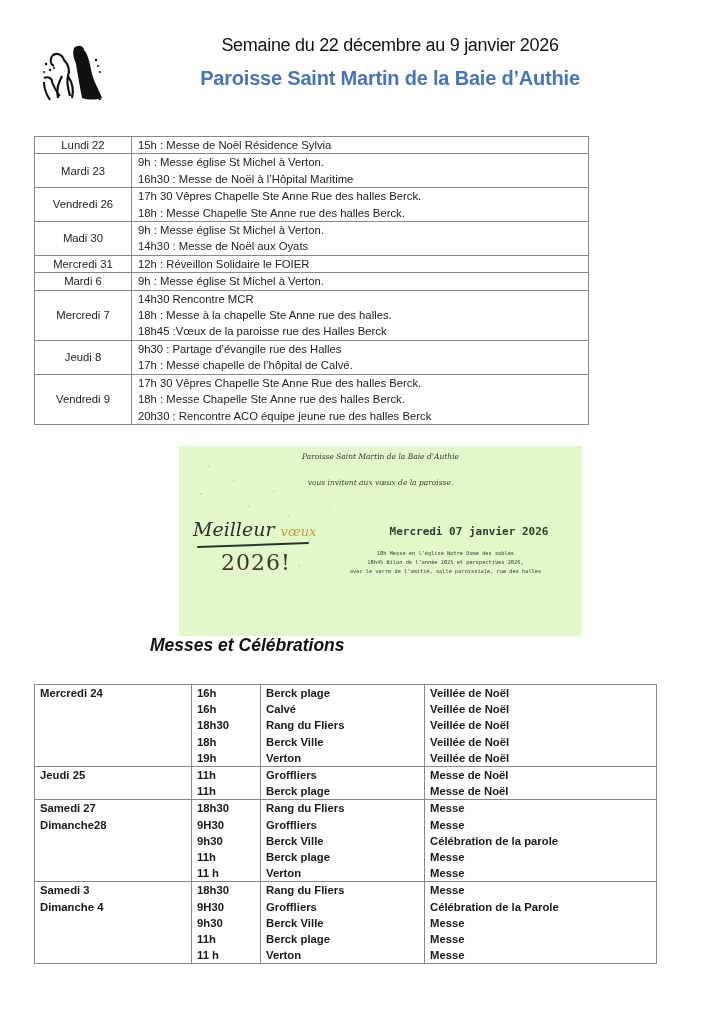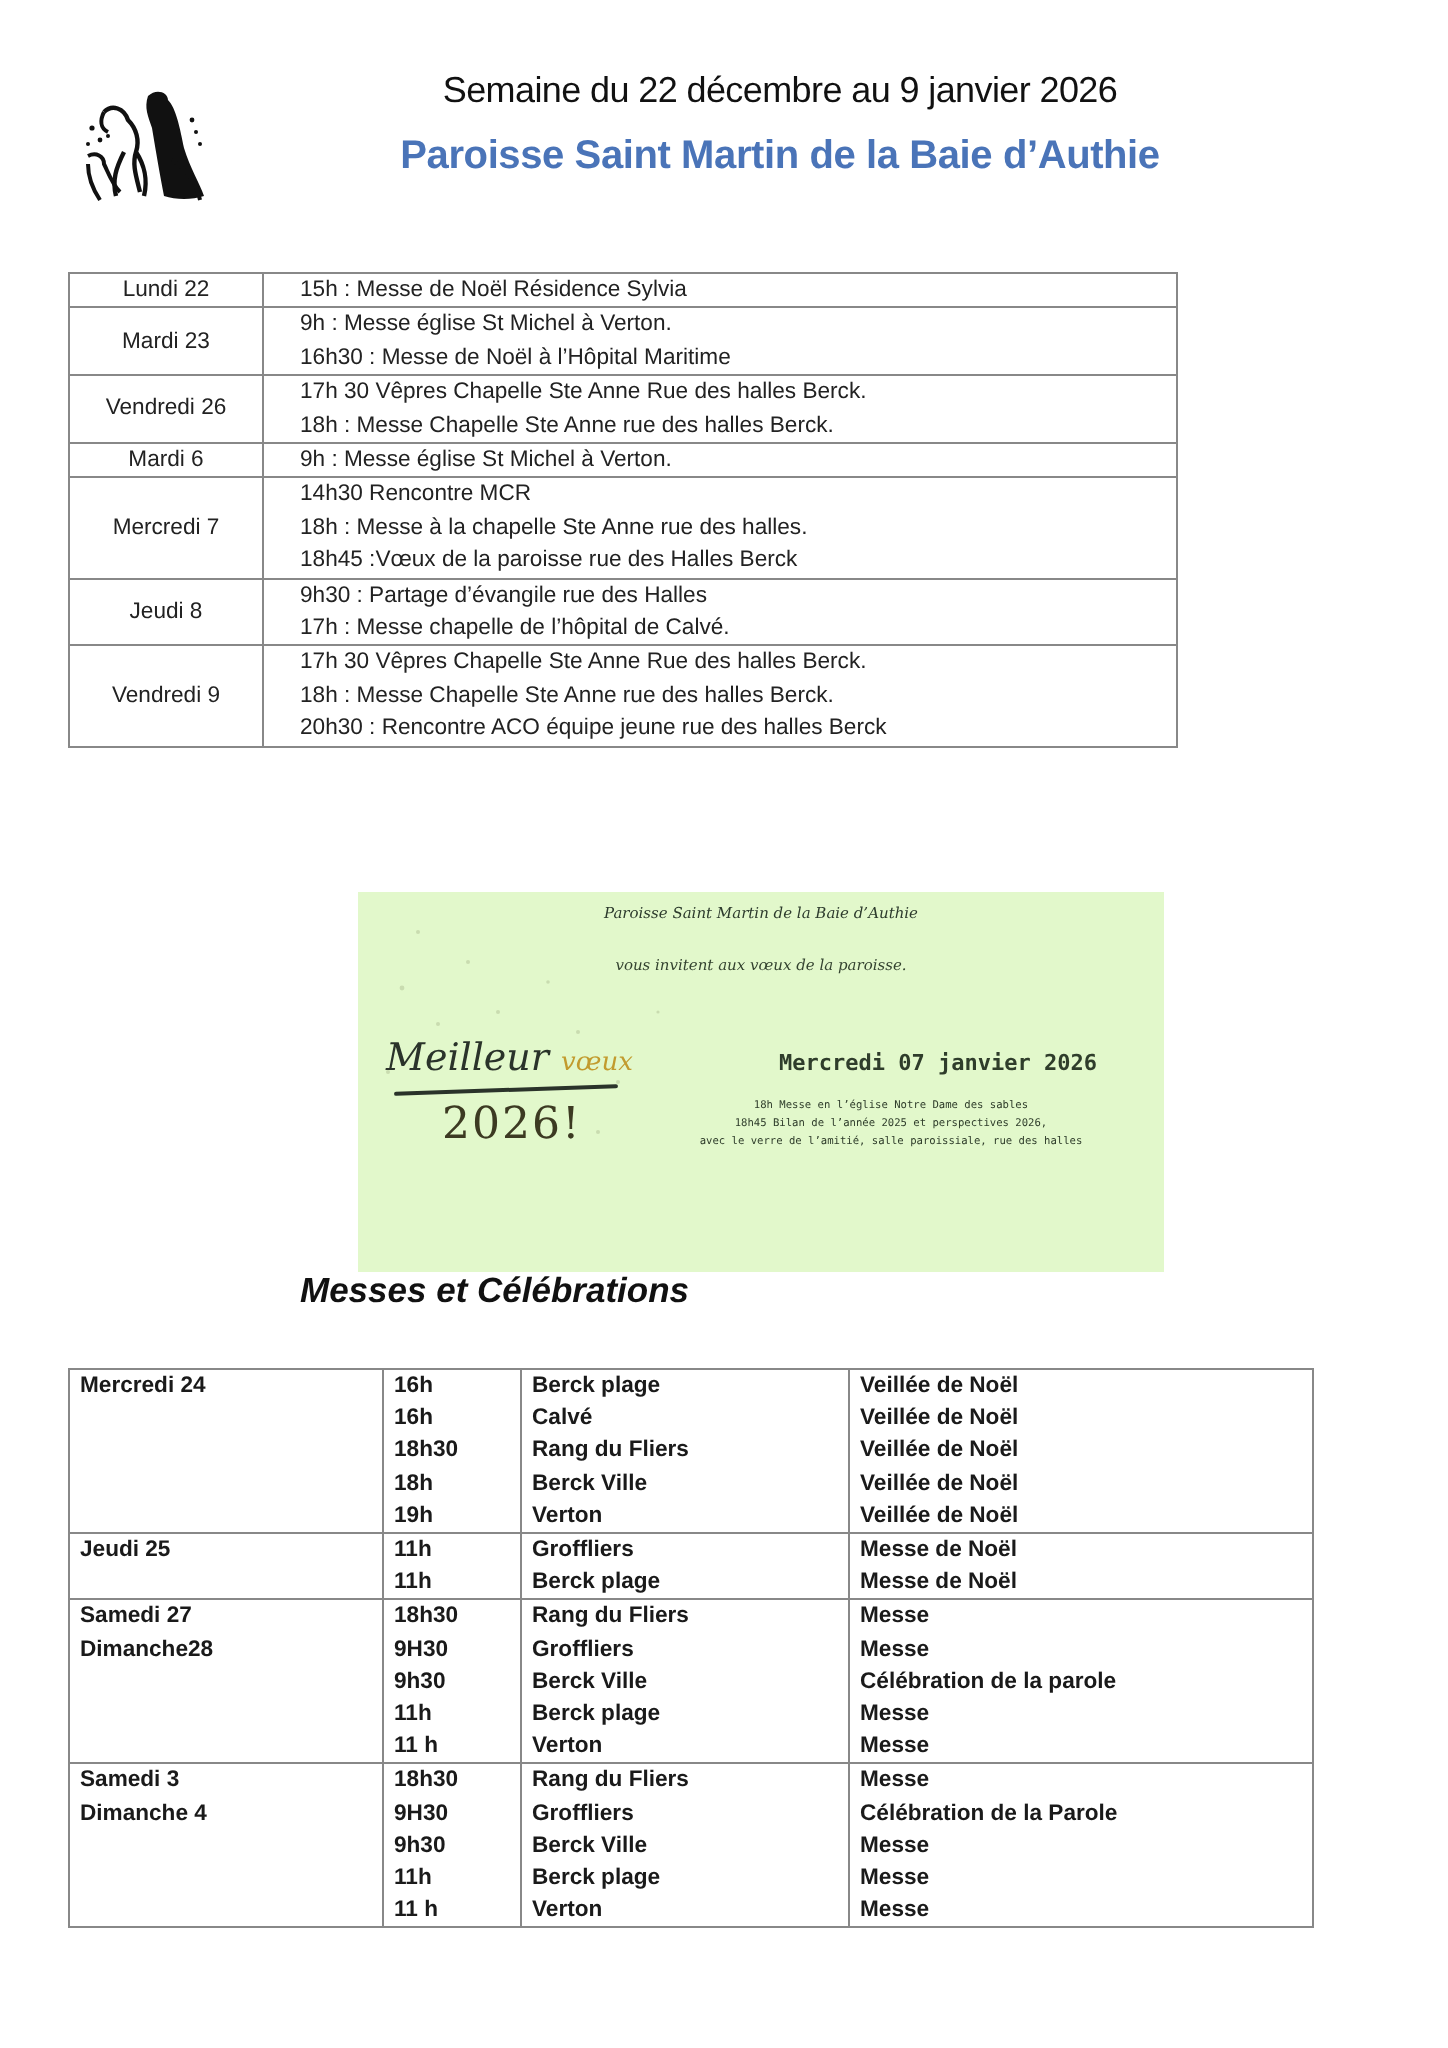--- a/index.html
+++ b/index.html
@@ -6,21 +6,21 @@
     body { width: 724px; height: 1024px; position: relative; overflow: hidden; font-family: "Liberation Sans", sans-serif; color: #111; }
     .logo { position: absolute; left: 38px; top: 40px; width: 68px; height: 68px; }
     .title { position: absolute; left: 150px; top: 35px; width: 480px; text-align: center; font-size: 18px; color: #111; font-family: "Liberation Sans", sans-serif; letter-spacing: -0.3px; }
     .subtitle { position: absolute; left: 150px; top: 67px; width: 480px; text-align: center; font-size: 20px; font-weight: bold; color: #4a74b8; letter-spacing: -0.2px; }
 
     
     .t1 { position: absolute; left: 34px; top: 136px; width: 555px; border-collapse: collapse; font-size: 11.3px; color: #222; }
     .t1 td { border: 1px solid #888; padding: 0 4px; vertical-align: middle; line-height: 16.4px; }
     .t1 td.day { width: 88px; text-align: center; }
     .t1 td.ev { padding-left: 6px; }
-    .t1 .line { display: block; white-space: nowrap; margin-left: 12px; }
+    .t1 .line { display: block; white-space: nowrap; }
 
     
     .flyer { position: absolute; left: 179px; top: 446px; width: 403px; height: 190px; background: #e2f8cb; overflow: hidden; }
     .flyer .dots { position: absolute; inset: 0; }
     .fl-head { position: absolute; left: 0; width: 100%; top: 6px; text-align: center; font-family: "DejaVu Serif", serif; font-style: italic; font-size: 7.5px; color: #2c3a2c; }
     .fl-invite { position: absolute; left: 0; width: 100%; top: 29px; text-align: center; font-family: "DejaVu Serif", serif; font-style: italic; font-size: 7.5px; line-height: 15px; color: #33422f; }
     .fl-script { position: absolute; left: 14px; top: 72px; font-family: "DejaVu Serif", serif; font-style: italic; font-size: 19px; color: #2a332a; }
     .fl-script .gold { color: #c29b2e; font-size: 13px; }
     .fl-underline { position: absolute; left: 18px; top: 98px; width: 112px; height: 2px; background: #2a332a; border-radius: 2px; transform: rotate(-2deg); }
     .fl-year { position: absolute; left: 42px; top: 104px; font-family: "DejaVu Serif", serif; font-size: 22px; color: #3c3a22; letter-spacing: 1px; }
@@ -77,20 +77,33 @@
       <td class="ev">
         <span class="line">9h : Messe église St Michel à Verton.</span>
         <span class="line">16h30 : Messe de Noël à l’Hôpital Maritime</span>
       </td>
     </tr>
     <tr>
       <td class="day">Vendredi 26</td>
       <td class="ev">
         <span class="line">17h 30 Vêpres Chapelle Ste Anne Rue des halles Berck.</span>
         <span class="line">18h : Messe Chapelle Ste Anne rue des halles Berck.</span>
+      </td>
+    </tr>
+    <tr>
+      <td class="day">Madi 30</td>
+      <td class="ev">
+        <span class="line">9h : Messe église St Michel à Verton.</span>
+        <span class="line">14h30 : Messe de Noël aux Oyats</span>
+      </td>
+    </tr>
+    <tr>
+      <td class="day">Mercredi 31</td>
+      <td class="ev">
+        <span class="line">12h : Réveillon Solidaire le FOIER</span>
       </td>
     </tr>
     <tr>
       <td class="day">Mardi 6</td>
       <td class="ev">
         <span class="line">9h : Messe église St Michel à Verton.</span>
       </td>
     </tr>
     <tr>
       <td class="day">Mercredi 7</td>

